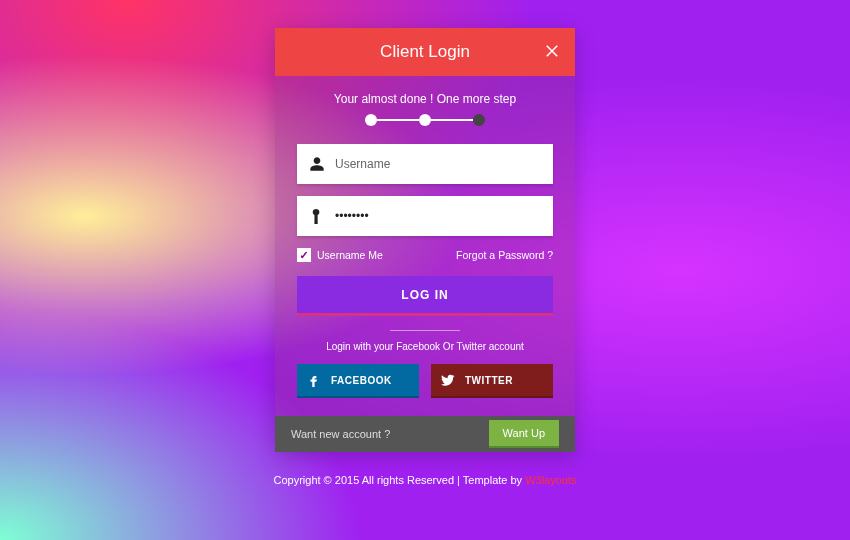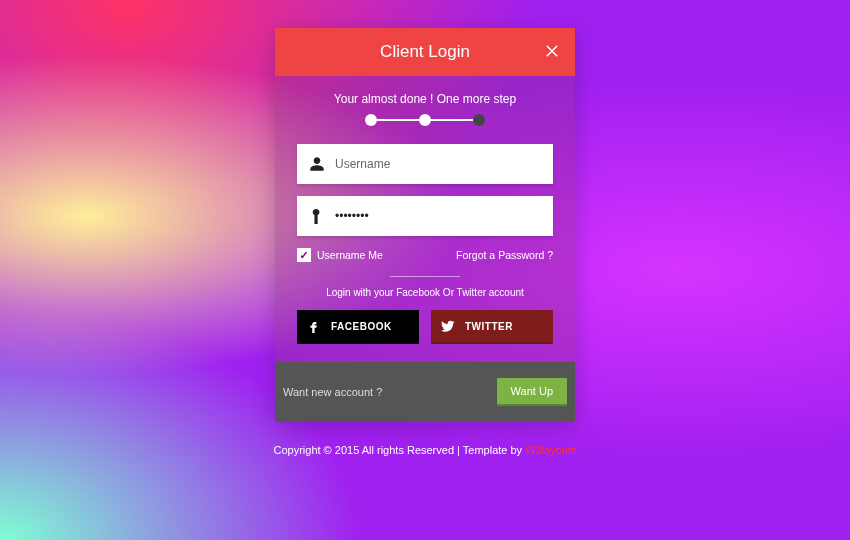--- a/index.html
+++ b/index.html
@@ -23,23 +23,23 @@
 .row{display:flex;justify-content:space-between;align-items:center;margin:8px 0 14px;font-size:10.5px;color:#fff}
 .remember{display:flex;align-items:center;gap:6px;cursor:pointer}
 .chk{width:14px;height:14px;background:#fff;display:flex;align-items:center;justify-content:center;color:#8b008b;font-size:11px;font-weight:bold}
 .forgot{color:#fff;text-decoration:none;cursor:pointer}
 .login-btn{width:100%;height:40px;background:#8a2be2;border:0;border-bottom:3px solid #d63384;color:#fff;font-size:12px;font-weight:bold;letter-spacing:1px;cursor:pointer}
 .divider{width:70px;height:1px;background:rgba(255,255,255,.5);margin:14px auto 10px}
 .social-txt{text-align:center;color:#fff;font-size:10px;margin-bottom:12px}
 .socials{display:flex;gap:12px}
 .sbtn{flex:1;height:34px;border:0;border-bottom:2px solid rgba(0,0,0,.2);color:#fff;font-size:10px;font-weight:bold;letter-spacing:.5px;display:flex;align-items:center;padding:0 10px;cursor:pointer;gap:10px}
 .sbtn svg{width:14px;height:14px;fill:#fff}
-.fb{background:#000000}
+.fb{background:#0369a1}
 .tw{background:#7f1d1d}
-.footer{background:#555;height:60px;display:flex;align-items:center;justify-content:space-between;padding:0 8px}
+.footer{background:#555;height:36px;display:flex;align-items:center;justify-content:space-between;padding:0 16px}
 .footer span{color:#ddd;font-size:11px}
 .signup{background:#7cb342;border:0;border-bottom:2px solid #558b2f;color:#fff;font-size:11px;padding:7px 14px;cursor:pointer}
 .copyright{margin-top:22px;color:#fff;font-size:11px;text-align:center}
 .copyright a{color:#ff3333;text-decoration:none}
 </style>
 </head>
 <body>
 
 <div class="card">
   <div class="header">
@@ -71,20 +71,21 @@
         </svg>
       <input type="password" value="••••••••" style="">
     </div>
     <div class="row">
       <div class="remember">
         <span class="chk">✓</span>
         <span>Username Me</span>
       </div>
       <a class="forgot">Forgot a Password ?</a>
     </div>
+    <button class="login-btn">LOG IN</button>
     <div class="divider"></div>
     <div class="social-txt">Login with your Facebook Or Twitter account</div>
     <div class="socials">
       <button class="sbtn fb">
         <svg viewBox="0 0 24 24">
             <path d="M13 9h3V5h-3c-2.2 0-4 1.8-4 4v2H6v4h3v9h4v-9h3l1-4h-4V9c0-.6.4-1 1-1z"></path>
           </svg>
         <span>FACEBOOK</span>
       </button>
       <button class="sbtn tw">

